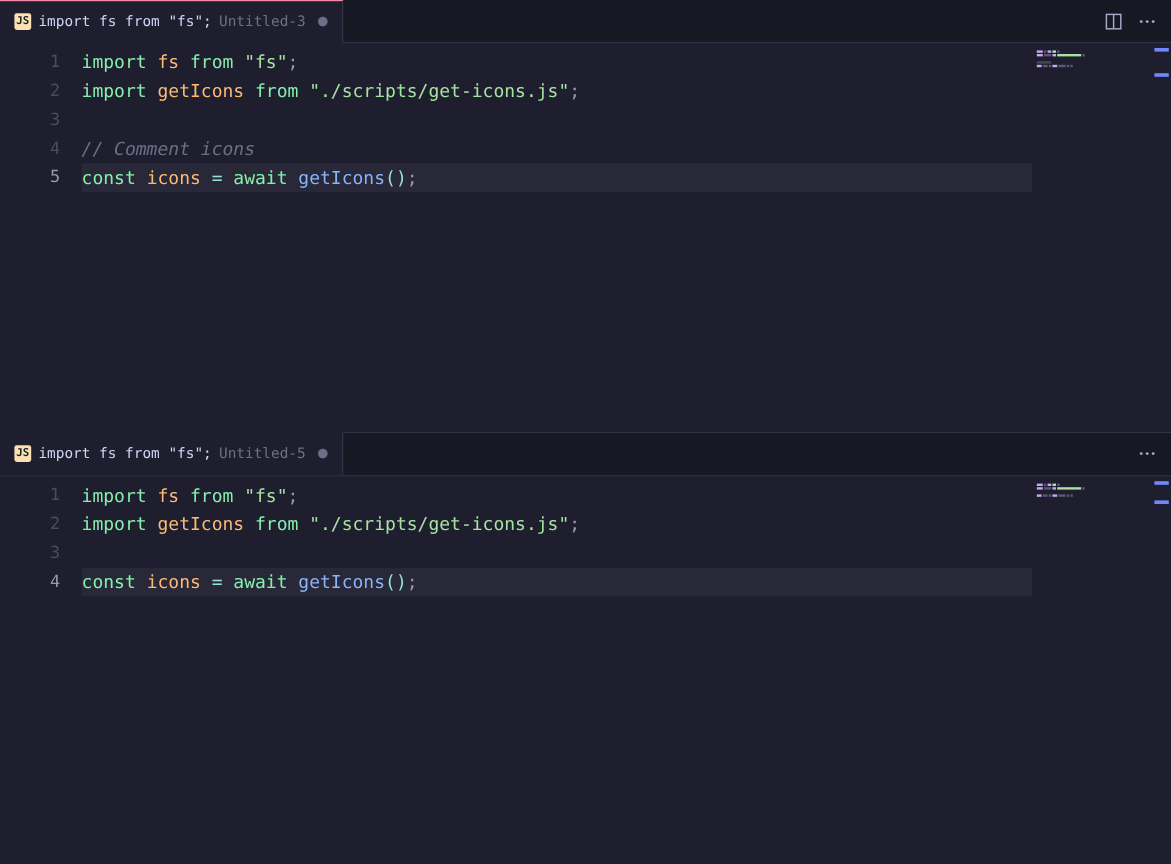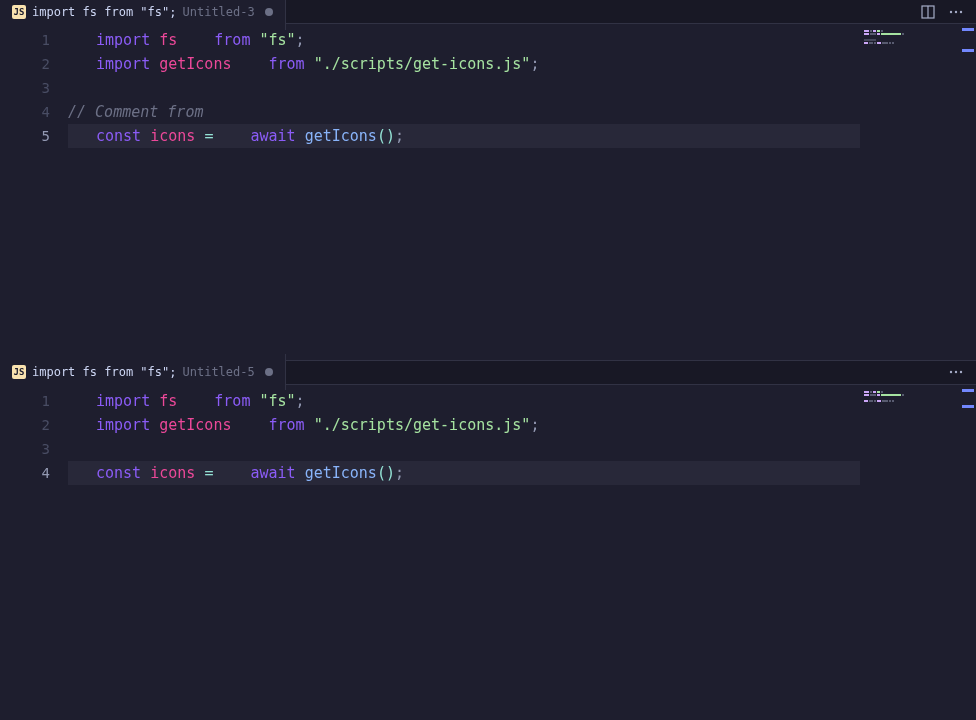--- a/index.html
+++ b/index.html
@@ -16,21 +16,21 @@
 }
 .editor-pane {
   display: flex;
   flex-direction: column;
   flex: 1;
   position: relative;
 }
 .editor-pane.top { flex: 1; }
 .editor-pane.bottom { flex: 1; border-top: 1px solid #313244; }
 .tab-bar {
-  height: 24px;
+  height: 36px;
   background: #181825;
   display: flex;
   align-items: center;
   border-bottom: 1px solid #313244;
 }
 .tab {
   height: 36px;
   display: flex;
   align-items: center;
   padding: 0 12px;
@@ -105,22 +105,22 @@
   padding-top: 4px;
   font-size: 15px;
   position: relative;
 }
 .code-line {
   height: 24px;
   line-height: 24px;
   white-space: pre;
 }
 .code-line.hl { background: rgba(88,91,112,0.18); }
-.tok-kw { color: #8b5cf6; margin-left: 28px; }
-.tok-var { color: #ec4899; }
+.tok-kw { color: #86efac; }
+.tok-var { color: #fdba74; }
 .tok-str { color: #a6e3a1; }
 .tok-punc { color: #94e2d5; }
 .tok-semi { color: #9399b2; }
 .tok-comment { color: #6c7086; font-style: italic; }
 .tok-fn { color: #89b4fa; }
 .minimap {
   width: 100px;
   background: #1e1e2e;
   padding: 6px 4px;
 }
@@ -182,21 +182,21 @@
         <div class="line-number">1</div>
         <div class="line-number">2</div>
         <div class="line-number">3</div>
         <div class="line-number">4</div>
         <div class="line-number current">5</div>
       </div>
     <div class="code-area" id="code-0">
         <div class="code-line"><span class="tok-kw">import</span><span class="tok-var"> </span><span class="tok-var">fs</span><span class="tok-var"> </span><span class="tok-kw">from</span><span class="tok-var"> </span><span class="tok-str">"fs"</span><span class="tok-semi">;</span></div>
         <div class="code-line"><span class="tok-kw">import</span><span class="tok-var"> </span><span class="tok-var">getIcons</span><span class="tok-var"> </span><span class="tok-kw">from</span><span class="tok-var"> </span><span class="tok-str">"./scripts/get-icons.js"</span><span class="tok-semi">;</span></div>
         <div class="code-line"></div>
-        <div class="code-line"><span class="tok-comment">// Comment from</span></div>
+        <div class="code-line"><span class="tok-comment">// Comment icons</span></div>
         <div class="code-line hl"><span class="tok-kw">const</span><span class="tok-var"> </span><span class="tok-var">icons</span><span class="tok-var"> </span><span class="tok-punc">=</span><span class="tok-var"> </span><span class="tok-kw">await</span><span class="tok-var"> </span><span class="tok-fn">getIcons</span><span class="tok-punc">()</span><span class="tok-semi">;</span></div>
       </div>
     <div class="minimap" id="mm-0">
         <div class="mm-line">
           <div class="mm-seg mm-kw" style="width: 4.8px;"></div>
           <div class="mm-seg mm-txt" style="width: 2px;"></div>
           <div class="mm-seg mm-kw" style="width: 3.2px;"></div>
           <div class="mm-seg mm-str" style="width: 3.2px;"></div>
           <div class="mm-seg mm-txt" style="width: 2px;"></div>
         </div>

